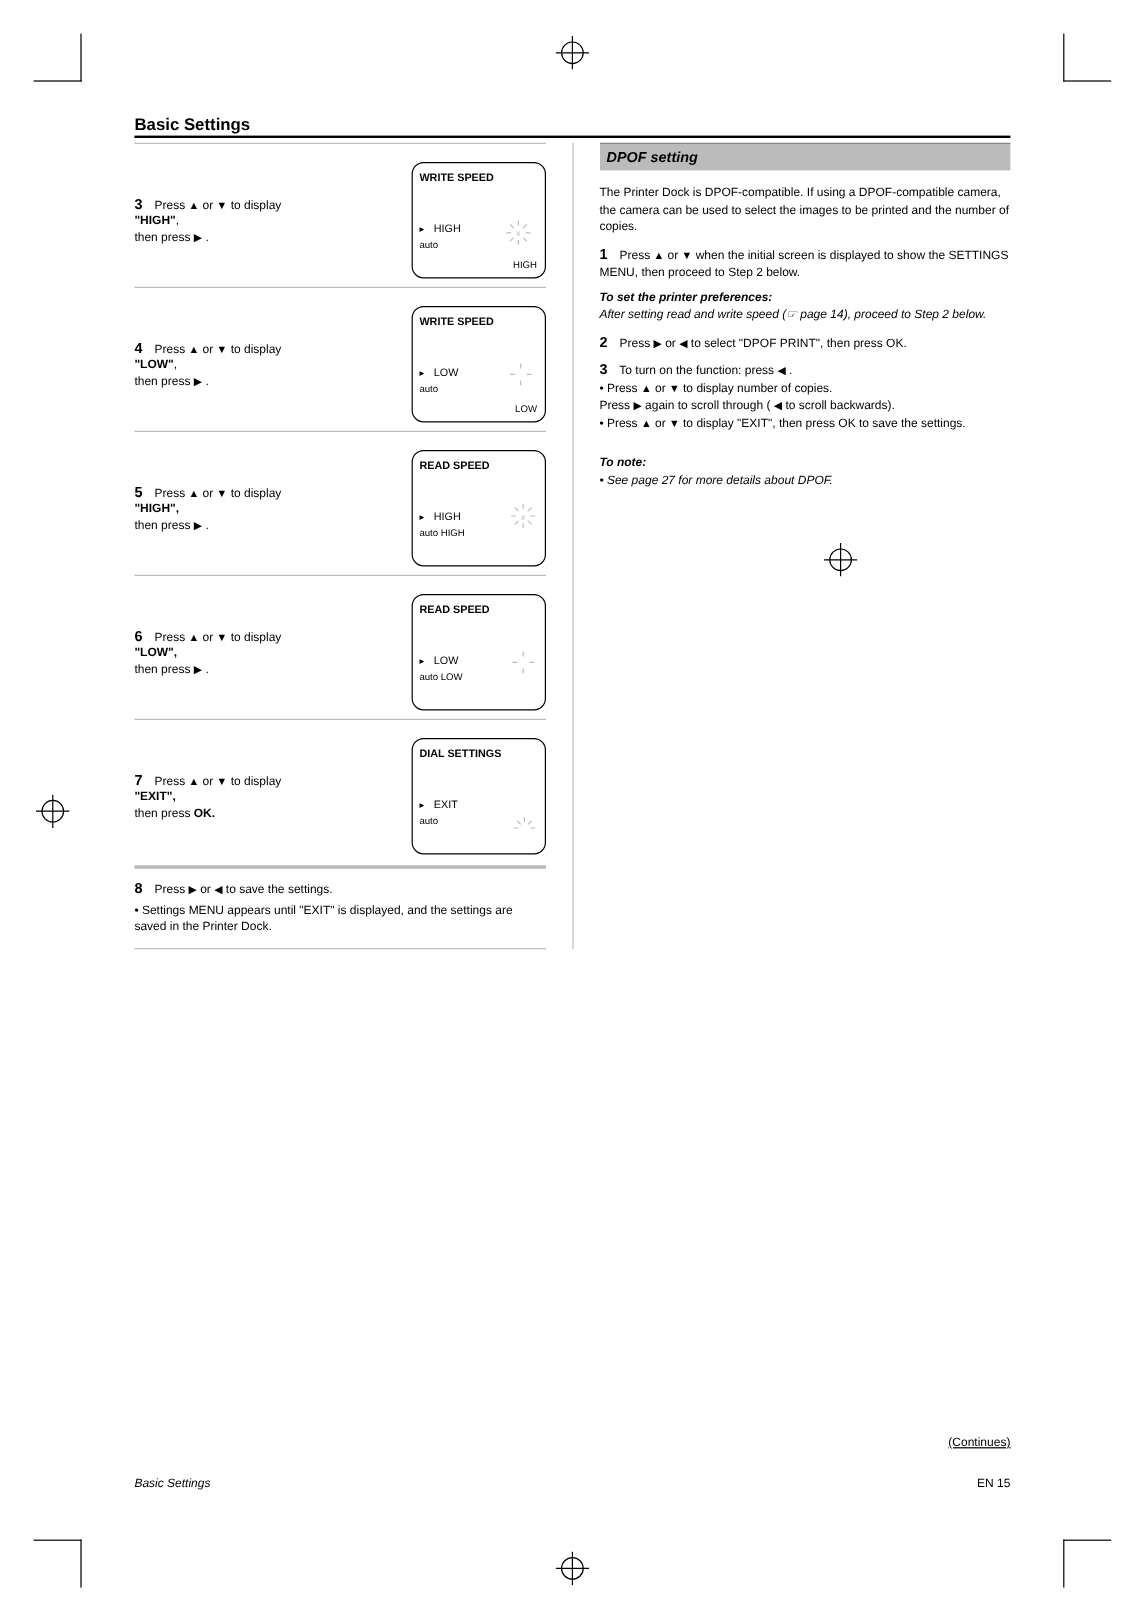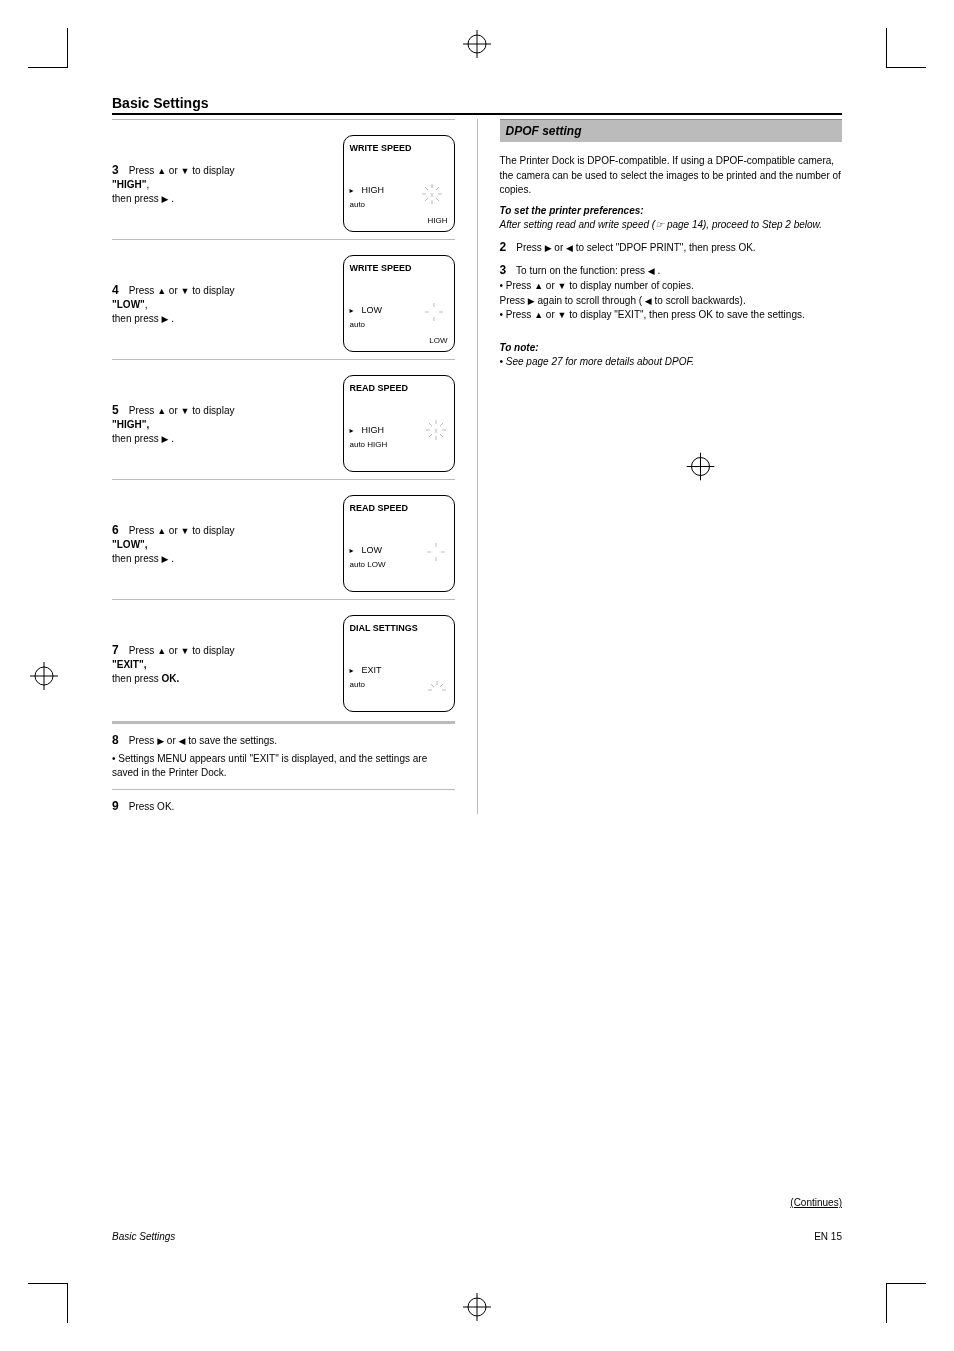--- a/index.html
+++ b/index.html
@@ -374,33 +374,33 @@
       <div class="strong-sep"></div>
 
       <div class="block-after-strong">
         <span class="step-num big-step">8</span>
         <span>Press  </span><span class="t-right"></span><span>  or  </span><span class="t-left"></span><span>  to save the settings.</span>
         <div style="margin-top:4px;">• Settings MENU appears until "EXIT" is displayed, and the settings are saved in the Printer Dock.</div>
       </div>
 
       <div class="sep-after" style="margin-top:10px;"></div>
 
-      <div class="block-after-strong">
-        <span class="step-num big-step">9</span>
-        <span>Press OK.</span>
-      </div>
     </div>
 
     <div class="column-divider"></div>
 
     <div class="right-col">
       <div class="section-heading-bar">DPOF setting</div>
       <div class="right-body">
         <p>The Printer Dock is DPOF-compatible. If using a DPOF-compatible camera, the camera can be used to select the images to be printed and the number of copies.</p>
 
+        <p>
+          <span class="step-num big-step">1</span>
+          <span>Press  </span><span class="t-up"></span><span>  or  </span><span class="t-down"></span><span> when the initial screen is displayed to show the SETTINGS MENU, then proceed to Step 2 below.</span>
+        </p>
         <p class="em-note">
           <b>To set the printer preferences:</b><br>
           <span>After setting read and write speed (☞ page 14), proceed to Step 2 below.</span>
         </p>
 
         <p>
           <span class="step-num big-step">2</span>
           <span>Press  </span><span class="t-right"></span><span>  or  </span><span class="t-left"></span><span>  to select "DPOF PRINT", then press OK.</span>
         </p>
 

